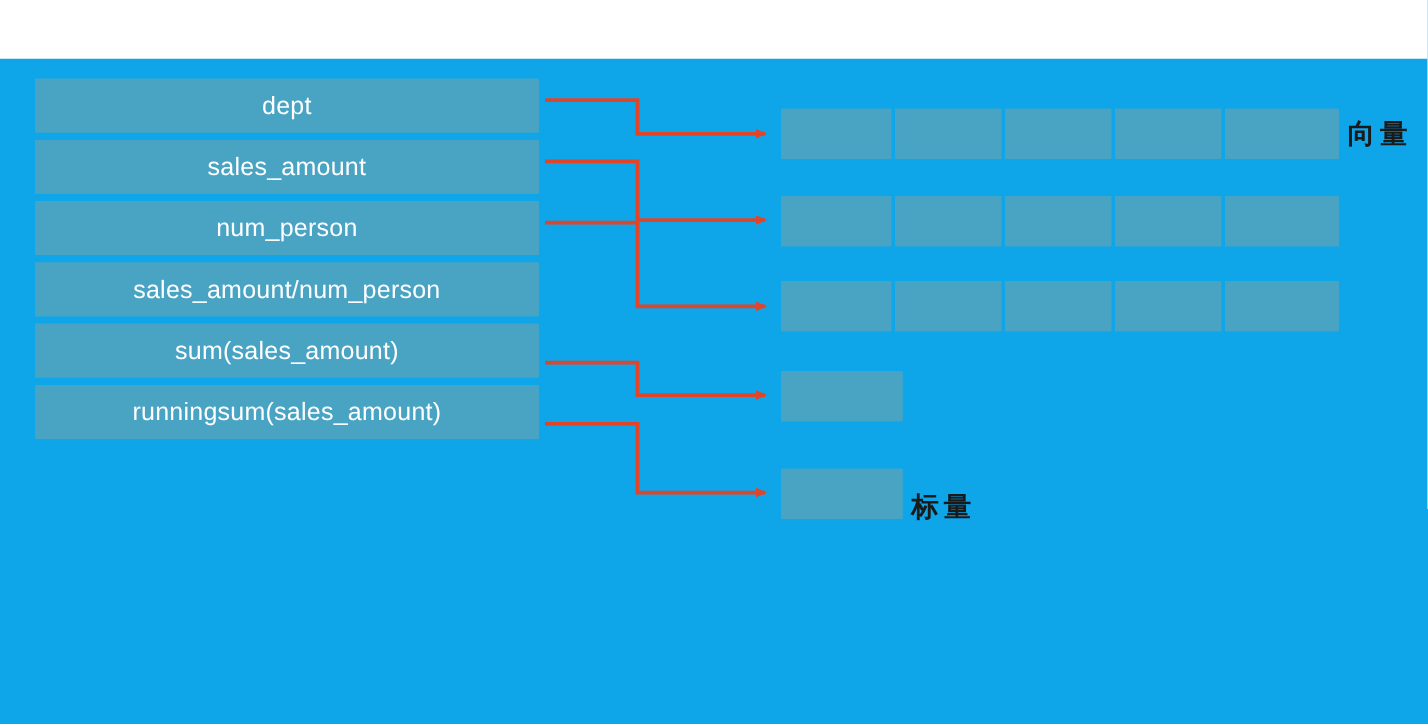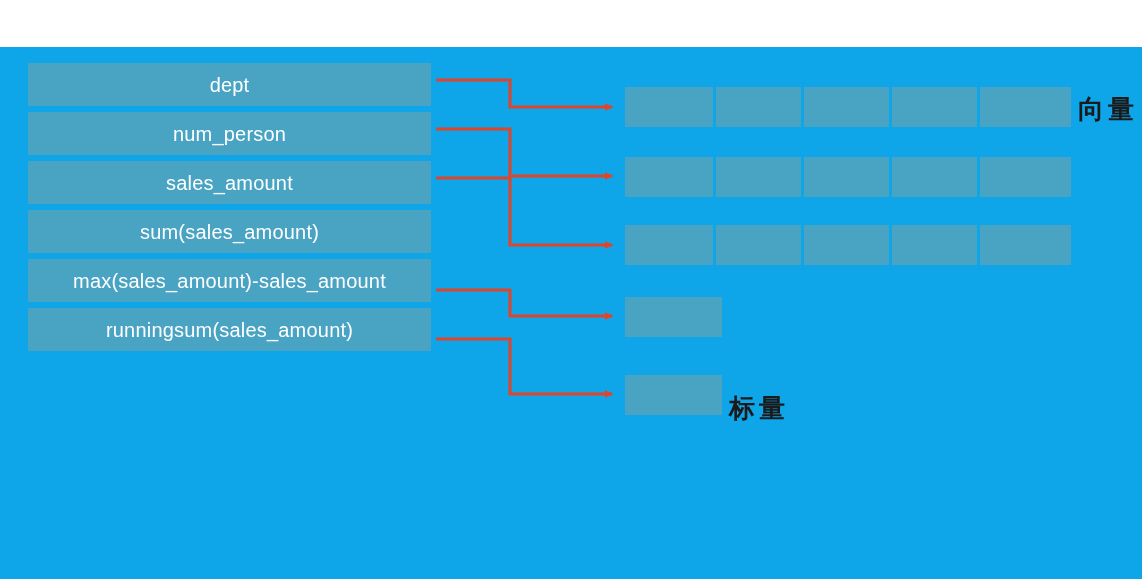--- a/index.html
+++ b/index.html
@@ -60,21 +60,21 @@
     border: 1px solid #49A4C4;
   }
   .out-cell + .out-cell {
     margin-left: 3px;
   }
 
   .out-label {
     position: absolute;
     color: #1a1a1a;
     font-family: "Liberation Sans", sans-serif;
-    font-size: 26px;
+    font-size: 22px;
     font-weight: 700;
     letter-spacing: 4px;
     white-space: nowrap;
     line-height: 1;
   }
 
   
   #connectors {
     position: absolute;
     left: 0;
@@ -89,38 +89,38 @@
 
 <div id="canvas">
 
   <div id="expr-column">
 
     <div class="expr-row">
       <span class="expr-label">dept</span>
     </div>
 
     <div class="expr-row">
+      <span class="expr-label">sales_amount</span>
+    </div>
+
+    <div class="expr-row">
       <span class="expr-label">num_person</span>
     </div>
 
     <div class="expr-row">
-      <span class="expr-label">sales_amount</span>
+      <span class="expr-label">sales_amount/num_person</span>
     </div>
-
 
 
     <div class="expr-row">
       <span class="expr-label">sum(sales_amount)</span>
     </div>
 
 
 
-    <div class="expr-row">
-      <span class="expr-label">max(sales_amount)-sales_amount</span>
-    </div>
 
     <div class="expr-row">
       <span class="expr-label">runningsum(sales_amount)</span>
     </div>
 
 
   </div>
 
   <div class="out-row" style="left:625px; top:40px;">
     <div class="out-cell" style="width:88px;"></div>

